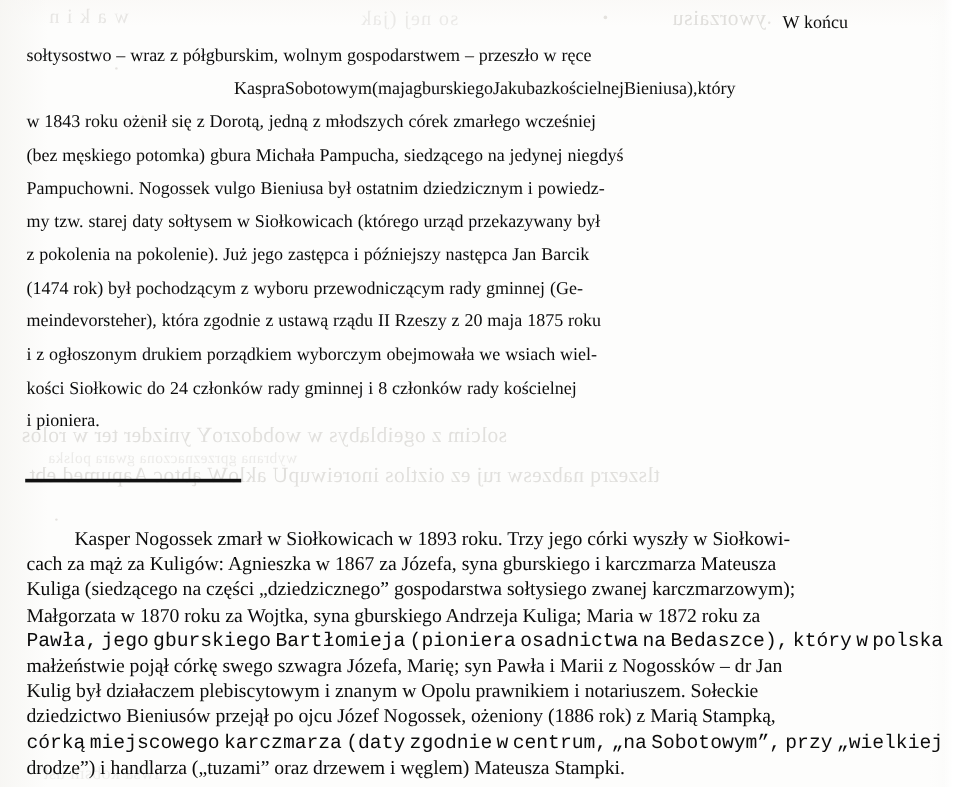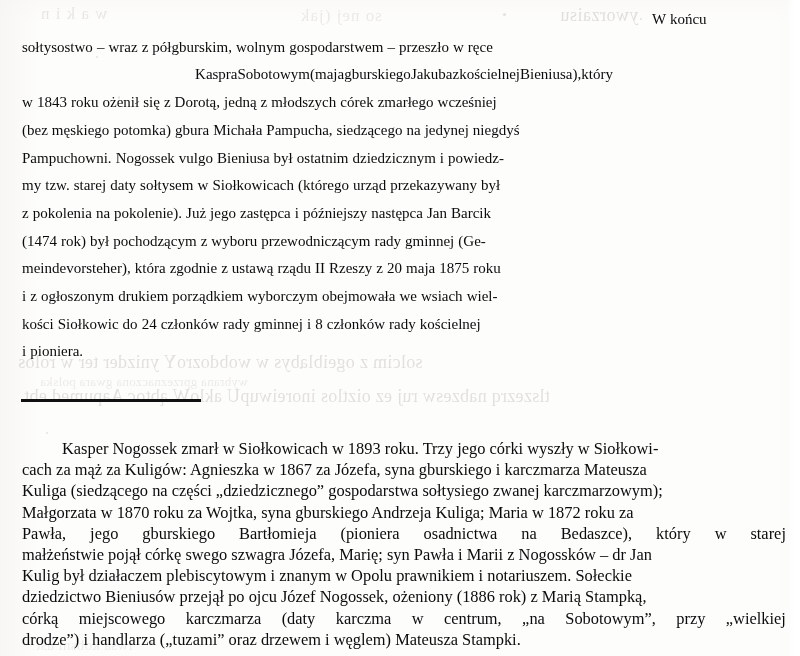--- a/index.html
+++ b/index.html
@@ -110,20 +110,21 @@
     margin-top: 13px;
   }
   #footnote .fn-indent { display: inline-block; width: 40px; }
   .fnline {
     display: block;
     white-space: nowrap;
   }
   .fnline.justify {
     display: flex;
     justify-content: space-between;
+    font-family: Liberation Mono, monospace;
   }
   .fnline.justify > span { white-space: pre; }
 
   
   .speck {
     position: absolute;
     background: #cfccc7;
     border-radius: 50%;
     pointer-events: none;
     opacity: .55;
@@ -181,31 +182,31 @@
         <span>Pawła,</span>
         <span>jego</span>
         <span>gburskiego</span>
         <span>Bartłomieja</span>
         <span>(pioniera</span>
         <span>osadnictwa</span>
         <span>na</span>
         <span>Bedaszce),</span>
         <span>który</span>
         <span>w</span>
-        <span>starej</span>
+        <span>polska</span>
       </div>
       <div class="srcline fnline" id="f6">małżeństwie pojął córkę swego szwagra Józefa, Marię; syn Pawła i Marii z Nogossków – dr Jan</div>
       <div class="srcline fnline" id="f7">Kulig był działaczem plebiscytowym i znanym w Opolu prawnikiem i notariuszem. Sołeckie</div>
       <div class="srcline fnline" id="f8">dziedzictwo Bieniusów przejął po ojcu Józef Nogossek, ożeniony (1886 rok) z Marią Stampką,</div>
       <div class="srcline fnline justify" id="f9">
         <span>córką</span>
         <span>miejscowego</span>
         <span>karczmarza</span>
         <span>(daty</span>
-        <span>karczma</span>
+        <span>zgodnie</span>
         <span>w</span>
         <span>centrum,</span>
         <span>„na</span>
         <span>Sobotowym”,</span>
         <span>przy</span>
         <span>„wielkiej</span>
       </div>
       <div class="srcline fnline last-line" id="f10">drodze”) i handlarza („tuzami” oraz drzewem i węglem) Mateusza Stampki.</div>
     </div>
 

